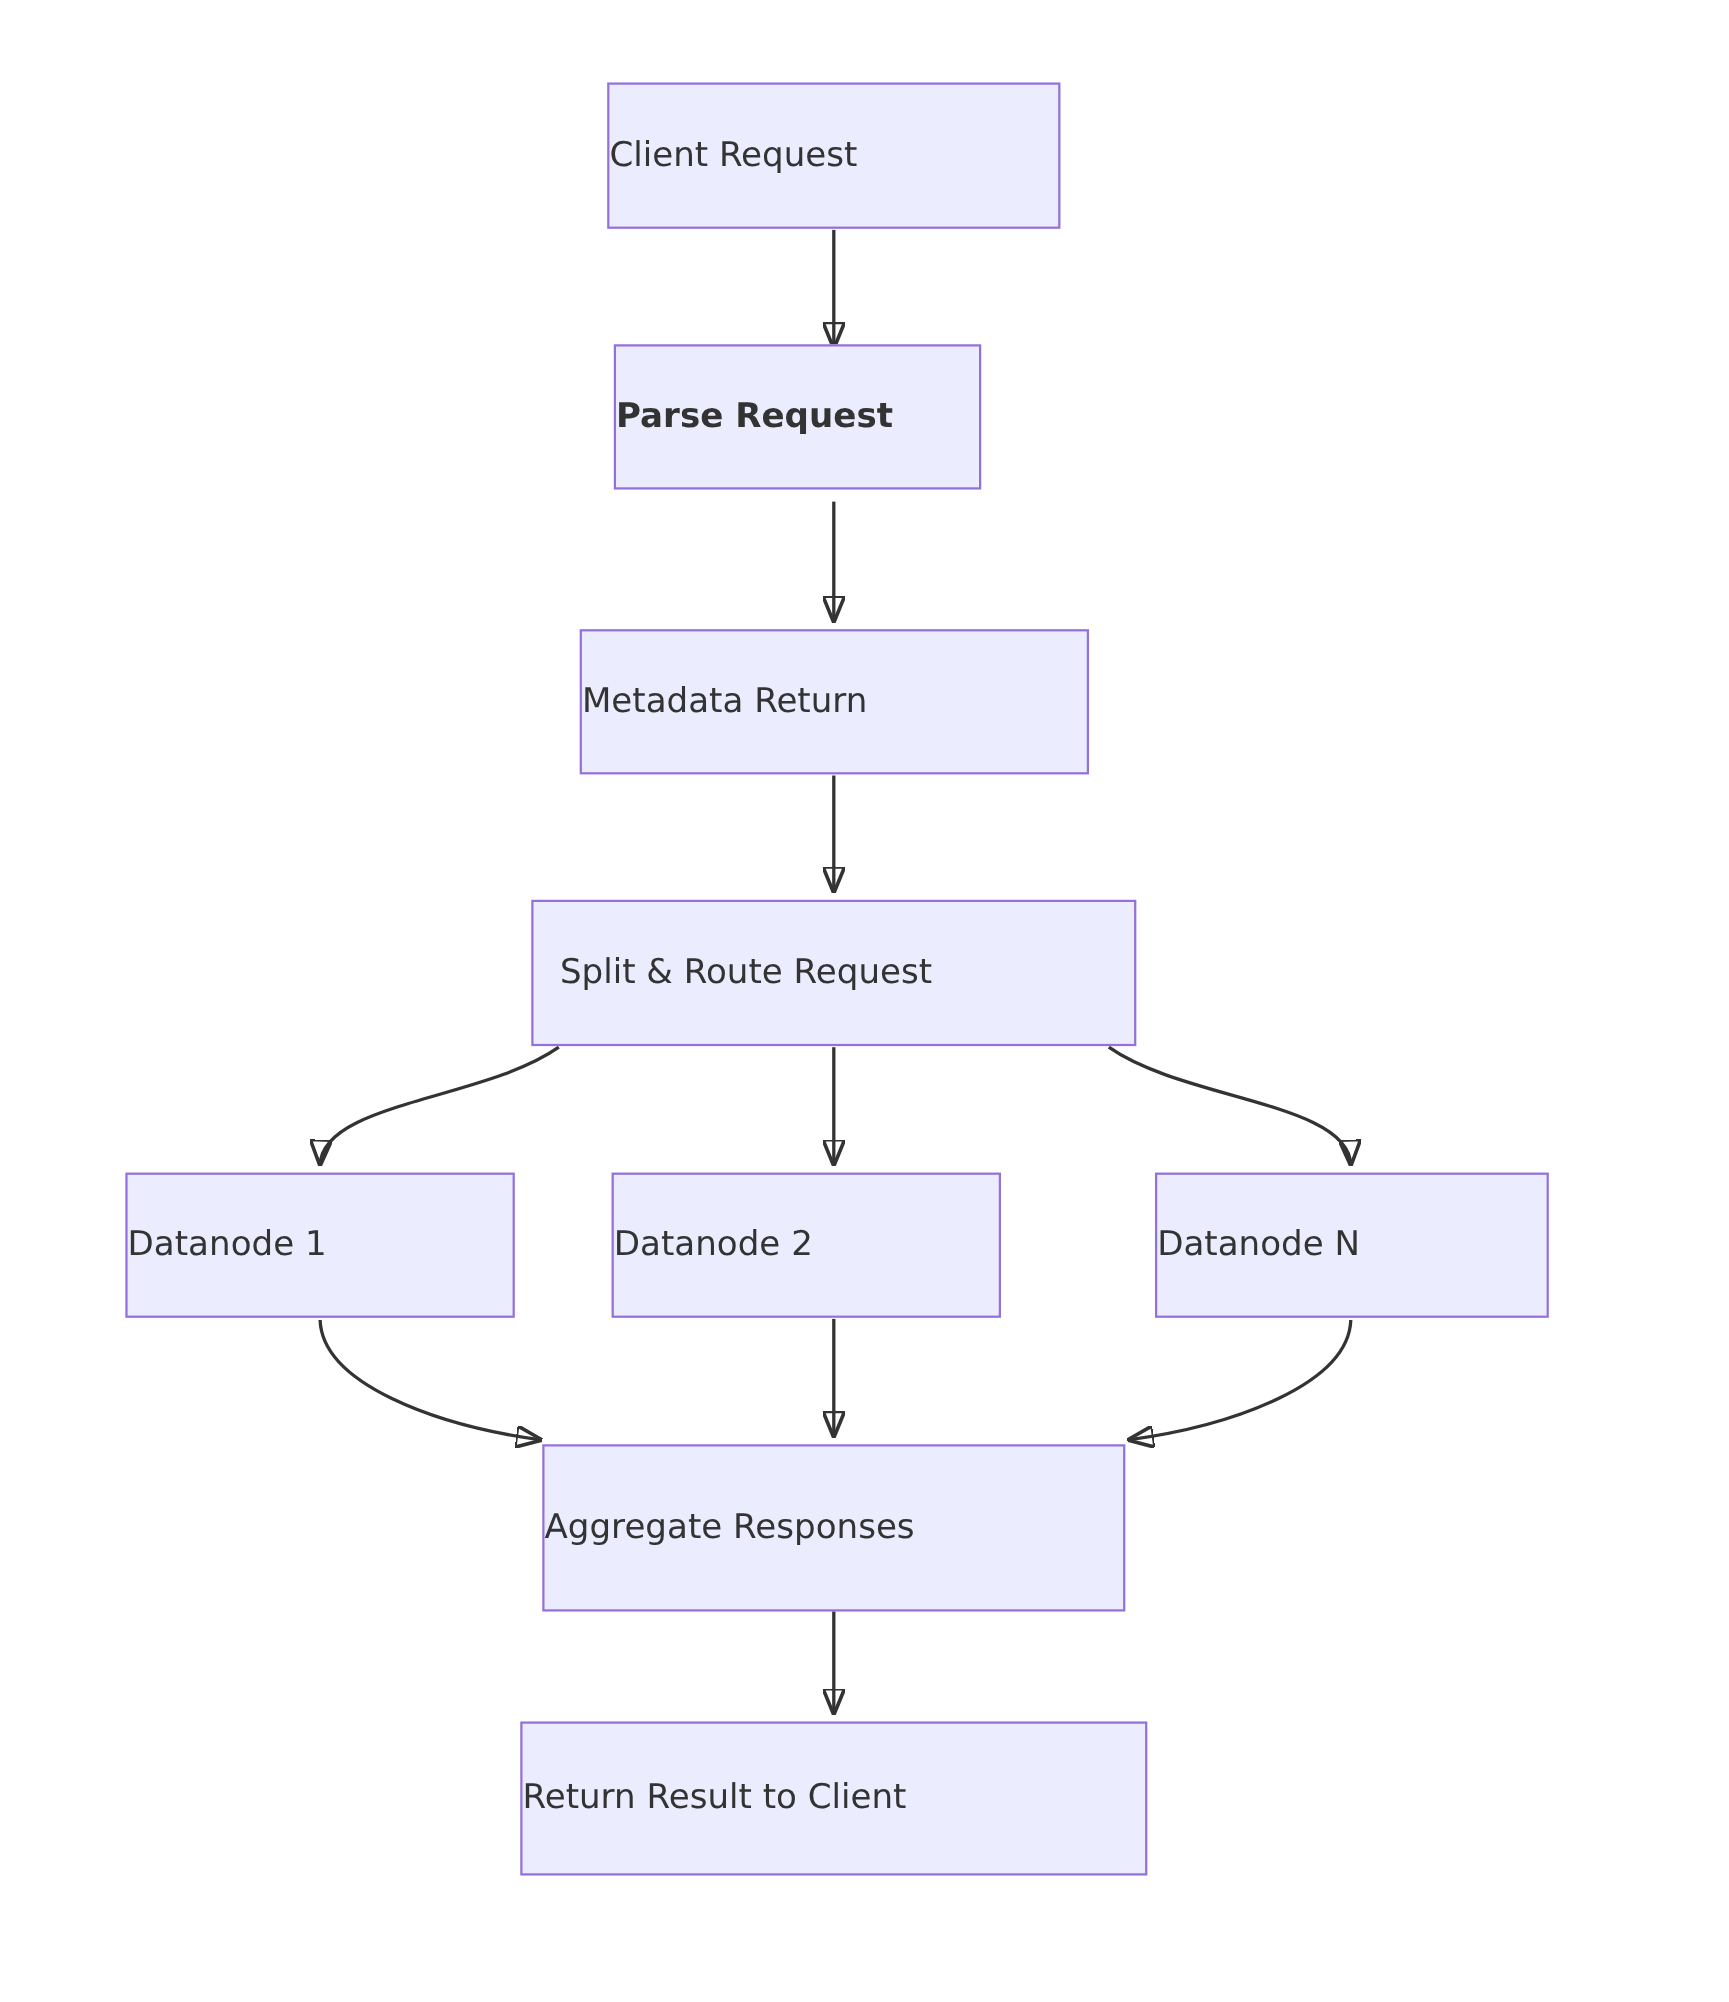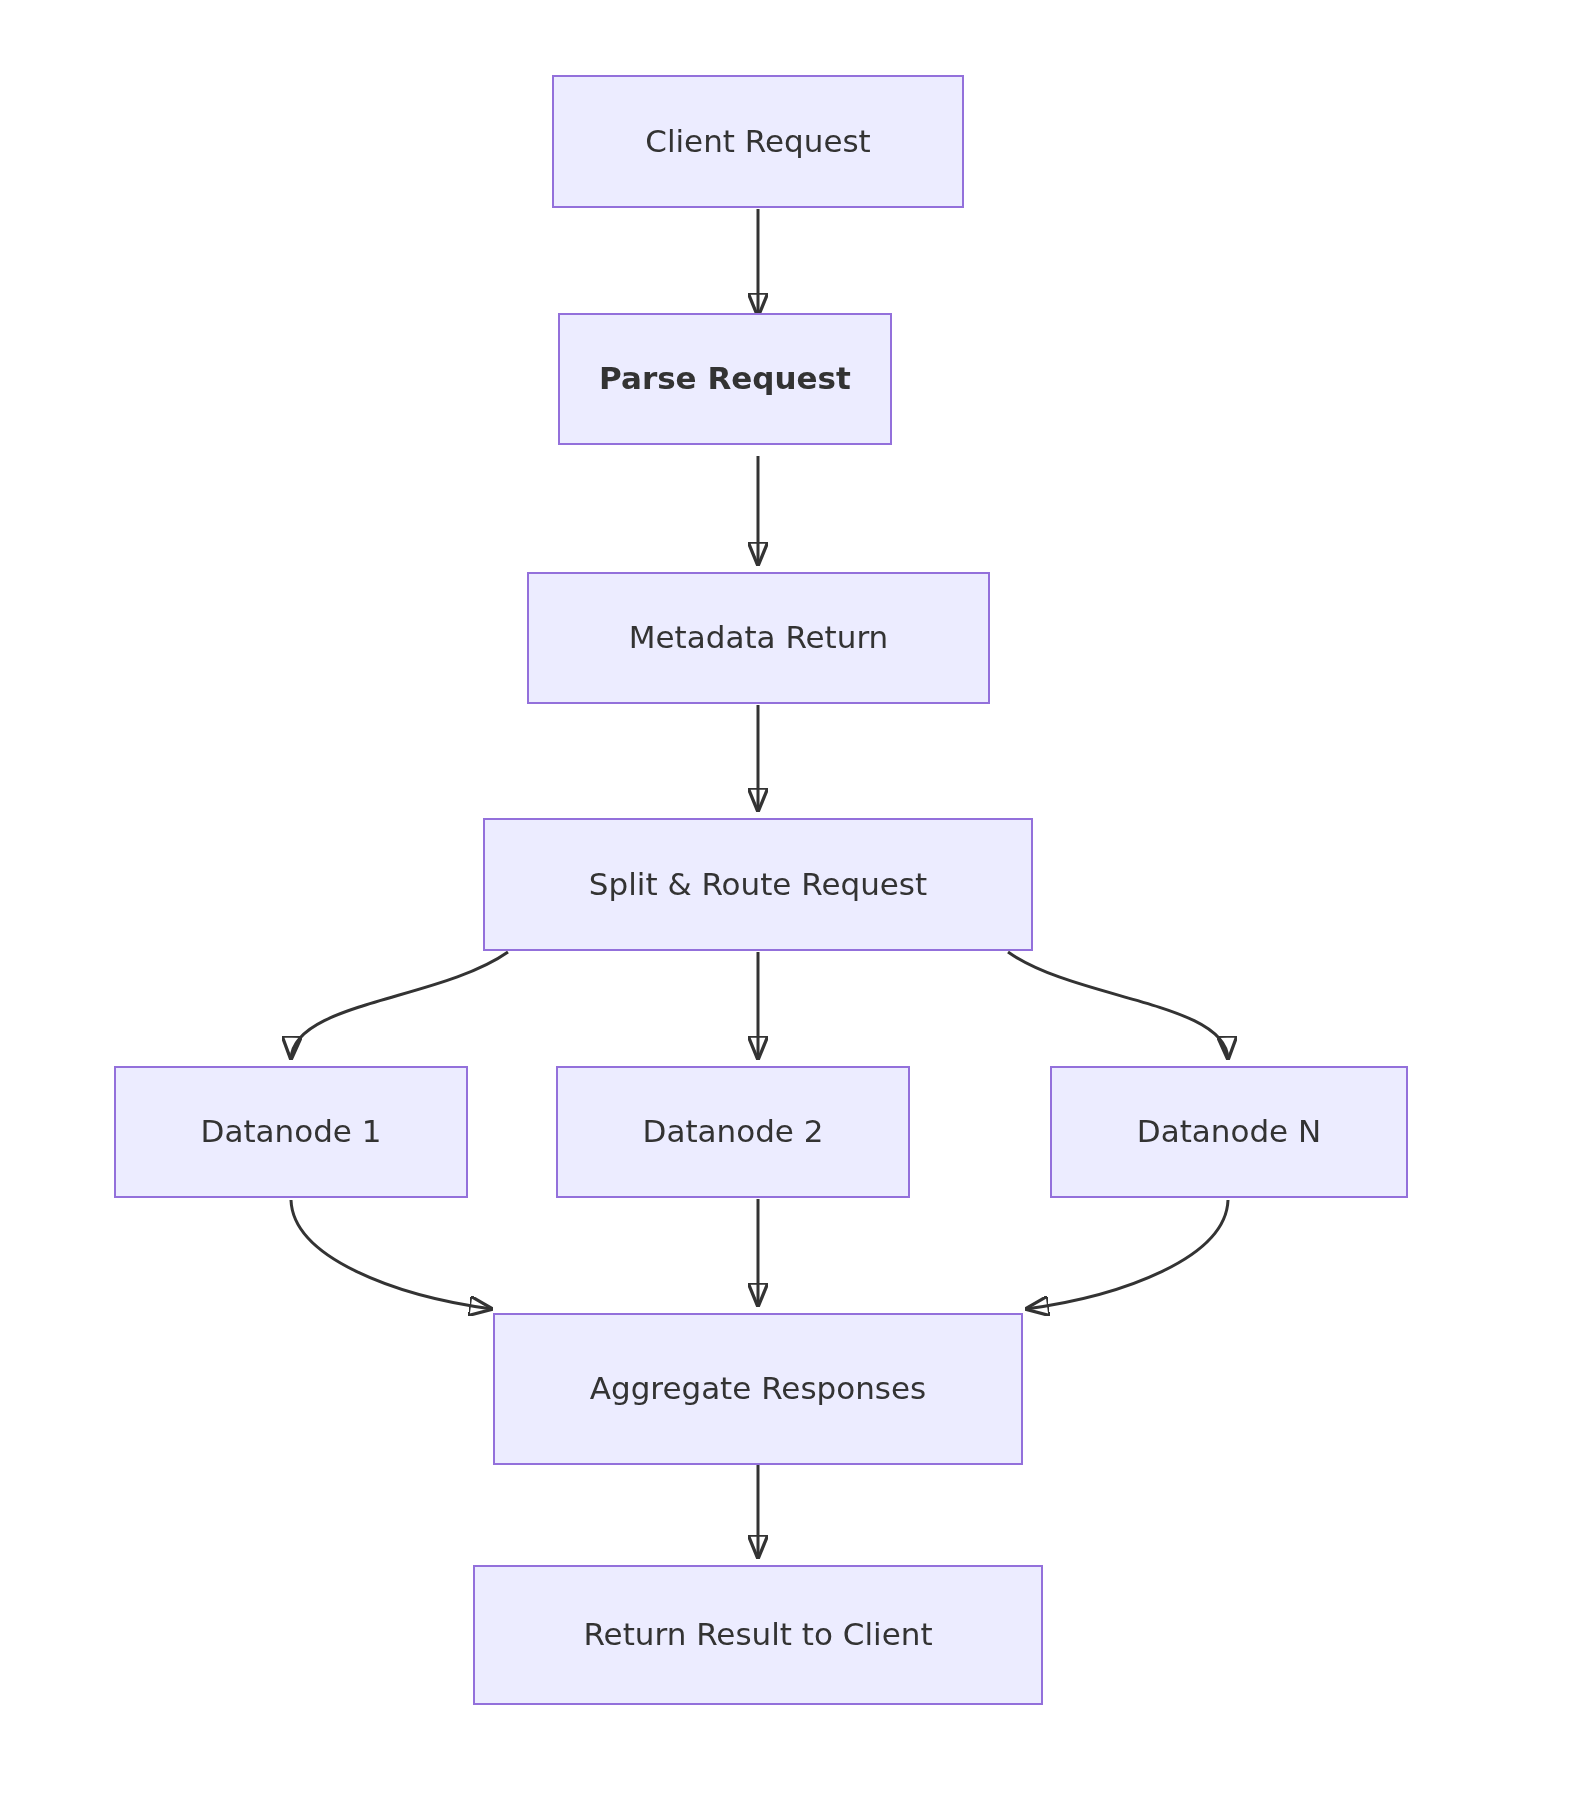--- a/index.html
+++ b/index.html
@@ -30,29 +30,29 @@
   .node {
     position: absolute;
     box-sizing: border-box;
     background: #ECECFF;
     border: 2.5px solid #9370DB;
     color: #333333;
     font-size: 31px;
     line-height: 1.2;
     display: flex;
     align-items: center;
-    justify-content: center;
+    justify-content: flex-start;
     text-align: center;
     white-space: nowrap;
   }
   
   .n-client   { left: 552px;  top: 75px;   width: 412px; height: 133px; }
   .n-parse    { left: 558px;  top: 313px;  width: 334px; height: 132px; font-weight: bold; }
   .n-metadata { left: 527px;  top: 572px;  width: 463px; height: 132px; }
-  .n-split    { left: 483px;  top: 818px;  width: 550px; height: 133px; }
+  .n-split    { left: 483px;  top: 818px;  width: 550px; height: 133px; padding-left: 24px; }
   .n-d1       { left: 114px;  top: 1066px; width: 354px; height: 132px; }
   .n-d2       { left: 556px;  top: 1066px; width: 354px; height: 132px; }
   .n-dn       { left: 1050px; top: 1066px; width: 358px; height: 132px; }
   .n-agg      { left: 493px;  top: 1313px; width: 530px; height: 152px; }
   .n-ret      { left: 473px;  top: 1565px; width: 570px; height: 140px; }
 </style>
 </head>
 <body>
 
 <div class="canvas">

